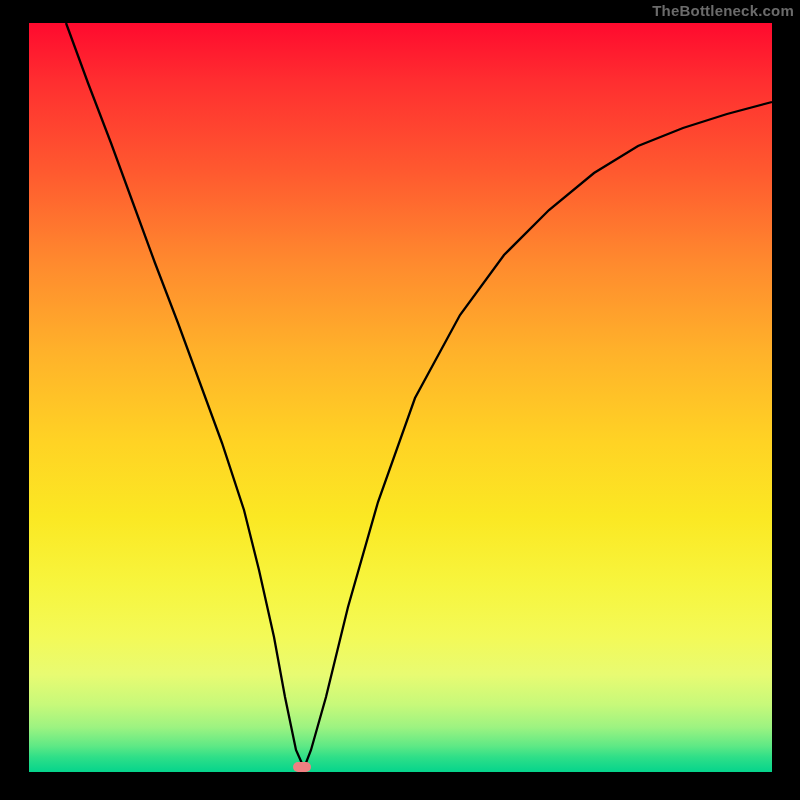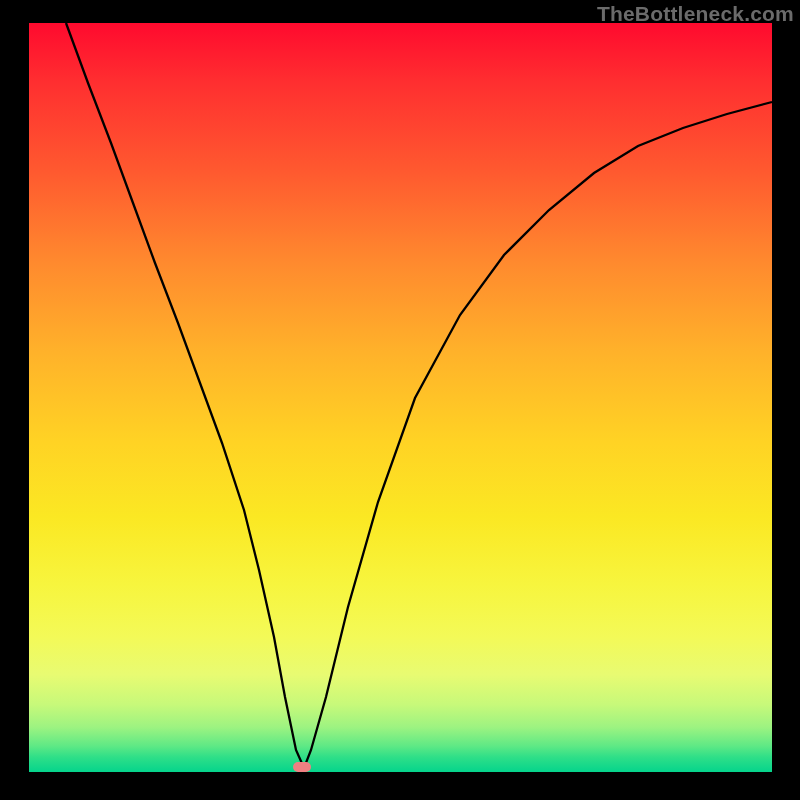--- a/index.html
+++ b/index.html
@@ -39,21 +39,21 @@
       #9df381 94%,
       #5fe985 96.5%,
       #2fdf88 98%,
       #05d48c 100%
     );
   }
   .watermark {
     position: absolute;
     top: 2px;
     right: 6px;
-    font-size: 21px;
+    font-size: 15px;
     font-weight: 600;
     color: #6b6b6b;
     letter-spacing: 0.2px;
   }
   svg.curve {
     position: absolute;
     left: 0;
     top: 0;
     width: 743px;
     height: 749px;

